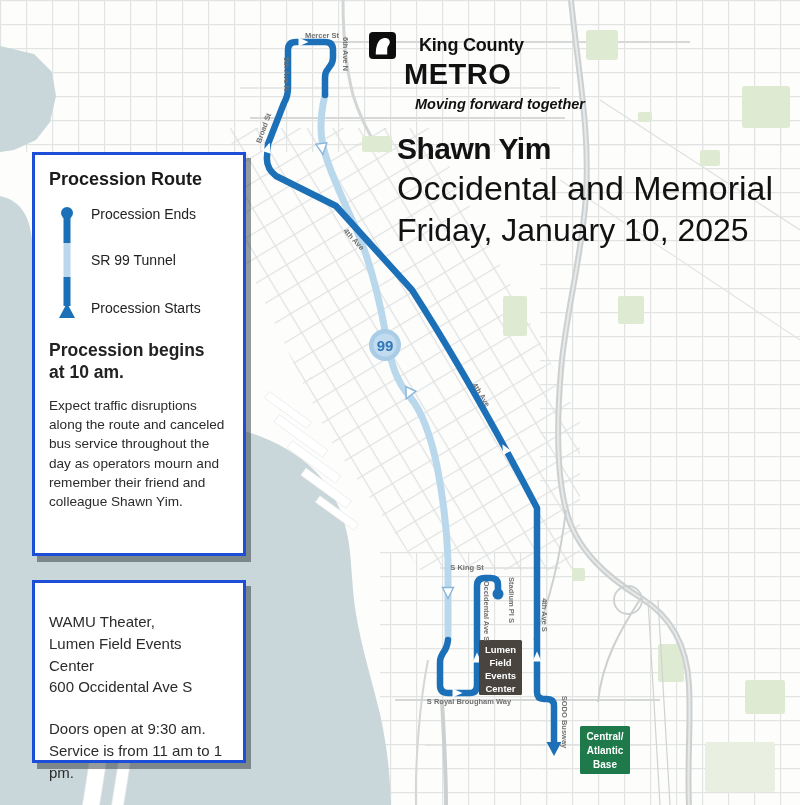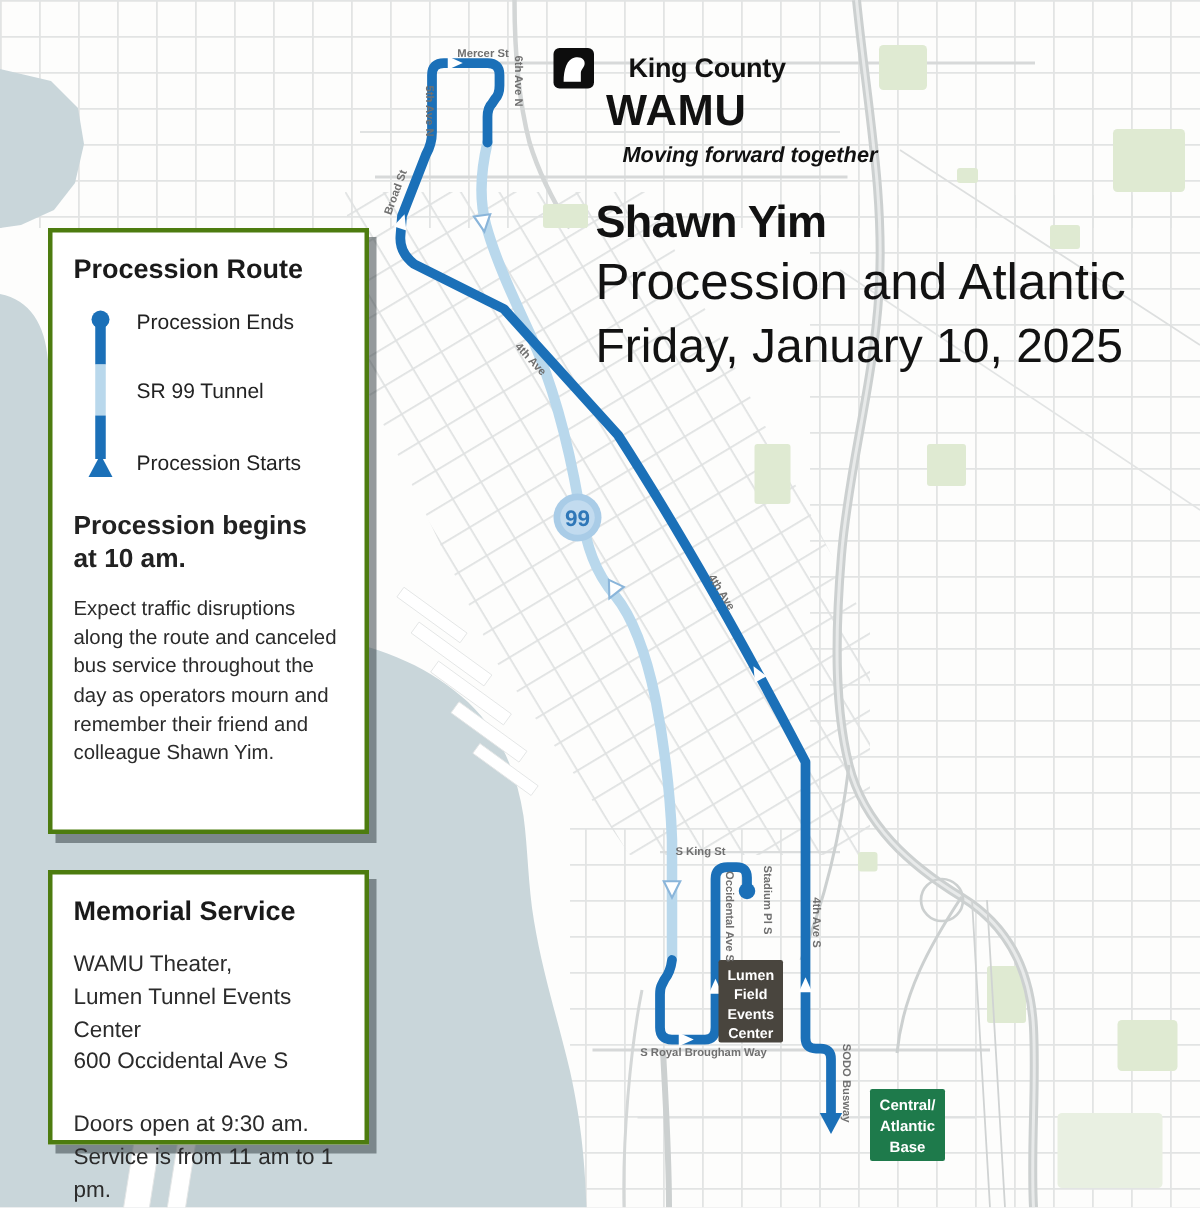--- a/index.html
+++ b/index.html
@@ -23,21 +23,21 @@
   .logo-metro{margin-left:35px;margin-top:1px;font-size:29px;font-weight:800;letter-spacing:0.5px;line-height:1;}
   .logo-tag{margin-left:46px;margin-top:7px;font-size:14.5px;font-weight:700;font-style:italic;}
 
   
   .titleblock{position:absolute;left:397px;top:134px;color:#121212;white-space:nowrap;}
   .title-1{font-size:30px;font-weight:800;line-height:1;margin:0;letter-spacing:-0.5px;}
   .title-2{font-size:34px;font-weight:400;line-height:1;margin:7px 0 0 0;}
   .title-3{font-size:32px;font-weight:400;line-height:1;margin:9px 0 0 0;}
 
   
-  .infobox{position:absolute;background:#ffffff;border:3px solid #4d7c0f;
+  .infobox{position:absolute;background:#ffffff;border:3px solid #1d4ed8;
            box-shadow:5px 6px 0 rgba(45,55,60,0.5);box-sizing:border-box;
            padding:14px 14px;color:#222;}
   .box-route{left:32px;top:152px;width:214px;height:404px;}
   .box-memorial{left:32px;top:580px;width:214px;height:183px;}
   .box-h{font-size:18px;font-weight:700;margin:0;color:#1a1a1a;}
   .legend{position:relative;height:118px;margin-top:14px;}
   .legend svg{position:absolute;left:8px;top:0;}
   .legend-label{position:absolute;left:42px;font-size:14px;color:#222;white-space:nowrap;}
   .ll-ends{top:2px;} .ll-tunnel{top:48px;} .ll-starts{top:96px;}
   .begins-h{font-size:17.5px;font-weight:700;line-height:1.25;margin:18px 0 0 0;max-width:160px;}
@@ -232,27 +232,27 @@
 
   <div class="logo">
     <div class="logo-row">
       <div class="logo-mark">
         <svg width="27" height="27" viewBox="0 0 24 24">
           <path d="M6 20 C6 12.5 8 6.6 12.6 5.6 C16.6 4.8 19 7 18.4 9.8 C18 11.8 16.2 12.8 16.2 14.8 L16.2 20 Z" fill="#ffffff"></path>
         </svg>
       </div>
       <div class="logo-kc">King County</div>
     </div>
-    <div class="logo-metro">WAMU</div>
+    <div class="logo-metro">METRO</div>
     <div class="logo-tag">Moving forward together</div>
   </div>
 
   <div class="titleblock">
     <h1 class="title-1">Shawn Yim</h1>
-    <div class="title-2">Procession and Atlantic</div>
+    <div class="title-2">Occidental and Memorial</div>
     <div class="title-3">Friday, January 10, 2025</div>
   </div>
 
   <div class="infobox box-route">
     <h2 class="box-h">Procession Route</h2>
 
     <div class="legend">
       <svg width="20" height="118" viewBox="0 0 20 118">
         <rect x="6.5" y="9" width="7" height="30" fill="#1b70b8"></rect>
         <rect x="6.5" y="39" width="7" height="34" fill="#b9d8ec"></rect>
@@ -263,24 +263,23 @@
       <div class="legend-label ll-ends">Procession Ends</div>
       <div class="legend-label ll-tunnel">SR 99 Tunnel</div>
       <div class="legend-label ll-starts">Procession Starts</div>
     </div>
 
     <h3 class="begins-h">Procession begins at 10 am.</h3>
     <p class="box-p">Expect traffic disruptions along the route and canceled bus service throughout the day as operators mourn and remember their friend and colleague Shawn Yim.</p>
   </div>
 
   <div class="infobox box-memorial">
-    <h2 class="box-h">Memorial Service</h2>
     <p class="mem-p">
       <span>WAMU Theater,</span><br>
-      <span>Lumen Tunnel Events Center</span><br>
+      <span>Lumen Field Events Center</span><br>
       <span>600 Occidental Ave S</span>
     </p>
     <p class="mem-p mem-times">
       <span>Doors open at 9:30 am.</span><br>
       <span>Service is from 11 am to 1 pm.</span>
     </p>
   </div>
 
 </div>
 

